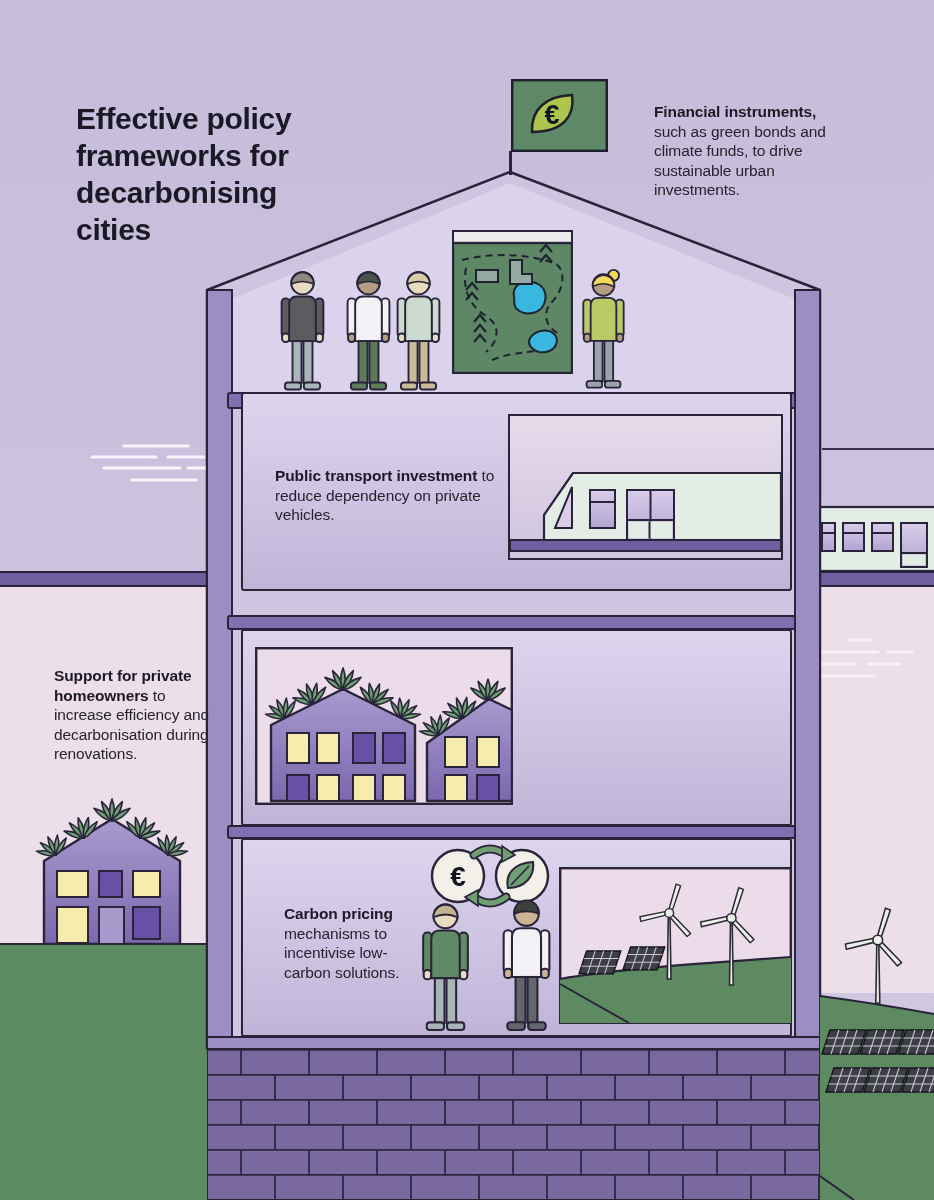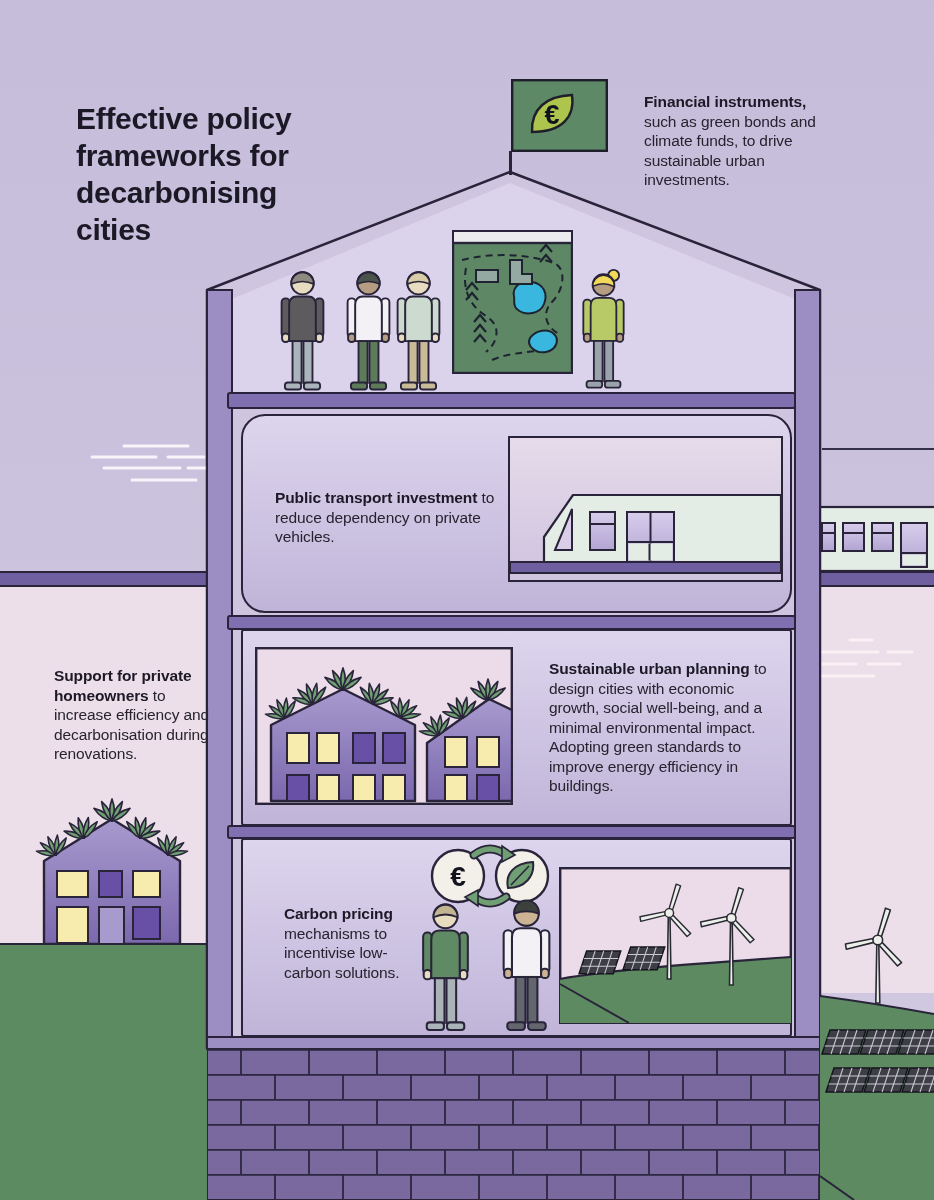--- a/index.html
+++ b/index.html
@@ -123,21 +123,21 @@
 
   <div class="abs pole" style="left:509px;top:151px;width:3px;height:24px;"></div>
   <svg class="abs" style="left:511px;top:79px;" width="97" height="74" viewBox="0 0 97 74">
     <rect x="1.2" y="1.2" width="94.6" height="70.6" fill="#5e8967" stroke="#1f1e2b" stroke-width="2.4"></rect>
     <path d="M21,53 C20,30 35,17 61,16 C64,37 52,53 21,53 Z" fill="#adc54d" stroke="#1f1e2b" stroke-width="2.4"></path>
     <text x="41" y="45" text-anchor="middle" font-size="27" font-weight="700" fill="#14141f">€</text>
   </svg>
 
   <div class="abs title" style="left:76px;top:100px;width:236px;">Effective policy frameworks for decarbonising cities</div>
 
-  <p class="abs txt" style="left:640px;top:88px;width:176px;margin:4px;">
+  <p class="abs txt" style="left:640px;top:88px;width:176px;margin:14px;">
     <b>Financial instruments,</b>
     <span>such as green bonds and climate funds, to drive sustainable urban investments.</span>
   </p>
 
 
   <svg class="abs" style="left:274px;top:267px;" width="57" height="123.5" viewBox="0 0 60 130">
     <g stroke="#29243a" stroke-width="2">
       <circle cx="30" cy="17" r="11.8" fill="#e8dcc0"></circle>
       <path d="M18.2,17.5 a11.8,11.8 0 0 1 23.6,0 l0,0.5 q-11.8,-5.5 -23.6,0 z" fill="#8f8a80" stroke-width="1.8"></path>
       <rect x="8" y="33" width="8.5" height="41" rx="4" fill="#5d5b5e"></rect>
@@ -211,21 +211,21 @@
       <rect x="8.5" y="70" width="7.5" height="9" rx="3.5" fill="#b69c80"></rect>
       <rect x="44" y="70" width="7.5" height="9" rx="3.5" fill="#b69c80"></rect>
       <path d="M24,31 h12 q8,0 8,9 v38 h-28 v-38 q0,-9 8,-9 z" fill="#b7ca67"></path>
       <rect x="19.5" y="78" width="9.5" height="44" fill="#9aa3ab"></rect>
       <rect x="31" y="78" width="9.5" height="44" fill="#9aa3ab"></rect>
       <rect x="11.5" y="121.5" width="17" height="7.5" rx="3" fill="#9aa3ab"></rect>
       <rect x="31.5" y="121.5" width="17" height="7.5" rx="3" fill="#9aa3ab"></rect>
     </g>
   </svg>
 
-  <div class="abs floor" style="left:241px;top:414px;width:547px;height:195px;border-radius:24px;">
+  <div class="abs floor" style="left:241px;top:392px;width:547px;height:195px;">
     <p class="abs txt" style="left:32px;top:72px;width:222px;margin:0;">
       <b>Public transport investment</b>
       <span>to reduce dependency on private vehicles.</span>
     </p>
     <div class="abs window" style="left:265px;top:20px;width:271px;height:142px;">
       <svg width="271" height="142" viewBox="0 0 271 142">
         <polygon points="34,124 34,99 63,57 271,57 271,124" fill="#e3ece5" stroke="#29243a" stroke-width="2.2" stroke-linejoin="round"></polygon>
         <polygon points="45,112 62,71 62,112" fill="#d9cde8" stroke="#29243a" stroke-width="2"></polygon>
         <g stroke="#29243a" stroke-width="2">
           <rect x="80" y="74" width="25" height="38" fill="url(#trainWinGrad)"></rect>
@@ -262,24 +262,20 @@
       </g>
       <use href="#plant" transform="translate(30,71) rotate(-24) scale(0.95)"></use>
       <use href="#plant" transform="translate(58,57) rotate(-18)"></use>
       <use href="#plant" transform="translate(88,43) scale(1.05)"></use>
       <use href="#plant" transform="translate(118,57) rotate(18)"></use>
       <use href="#plant" transform="translate(146,71) rotate(24) scale(0.95)"></use>
       <use href="#plant" transform="translate(184,88) rotate(-24) scale(0.95)"></use>
       <use href="#plant" transform="translate(208,71) rotate(-18)"></use>
       <use href="#plant" transform="translate(233,53) scale(1.0)"></use>
     </svg>
-    <p class="abs txt" style="left:306px;top:28px;width:226px;margin:0;">
-      <b>Sustainable urban planning</b>
-      <span>to design cities with economic growth, social well-being, and a minimal environmental impact. Adopting green standards to improve energy efficiency in buildings.</span>
-    </p>
   </div>
 
   <div class="abs floor" style="left:241px;top:838px;width:547px;height:195px;">
     <p class="abs txt" style="left:33px;top:56px;width:128px;margin:8px;">
       <b>Carbon pricing</b>
       <span>mechanisms to incentivise low-carbon solutions.</span>
     </p>
 
     <svg class="abs" style="left:185px;top:2px;" width="124" height="68" viewBox="0 0 124 68">
       <circle cx="30" cy="34" r="26" fill="#f3f0e9" stroke="#29243a" stroke-width="2.4"></circle>

